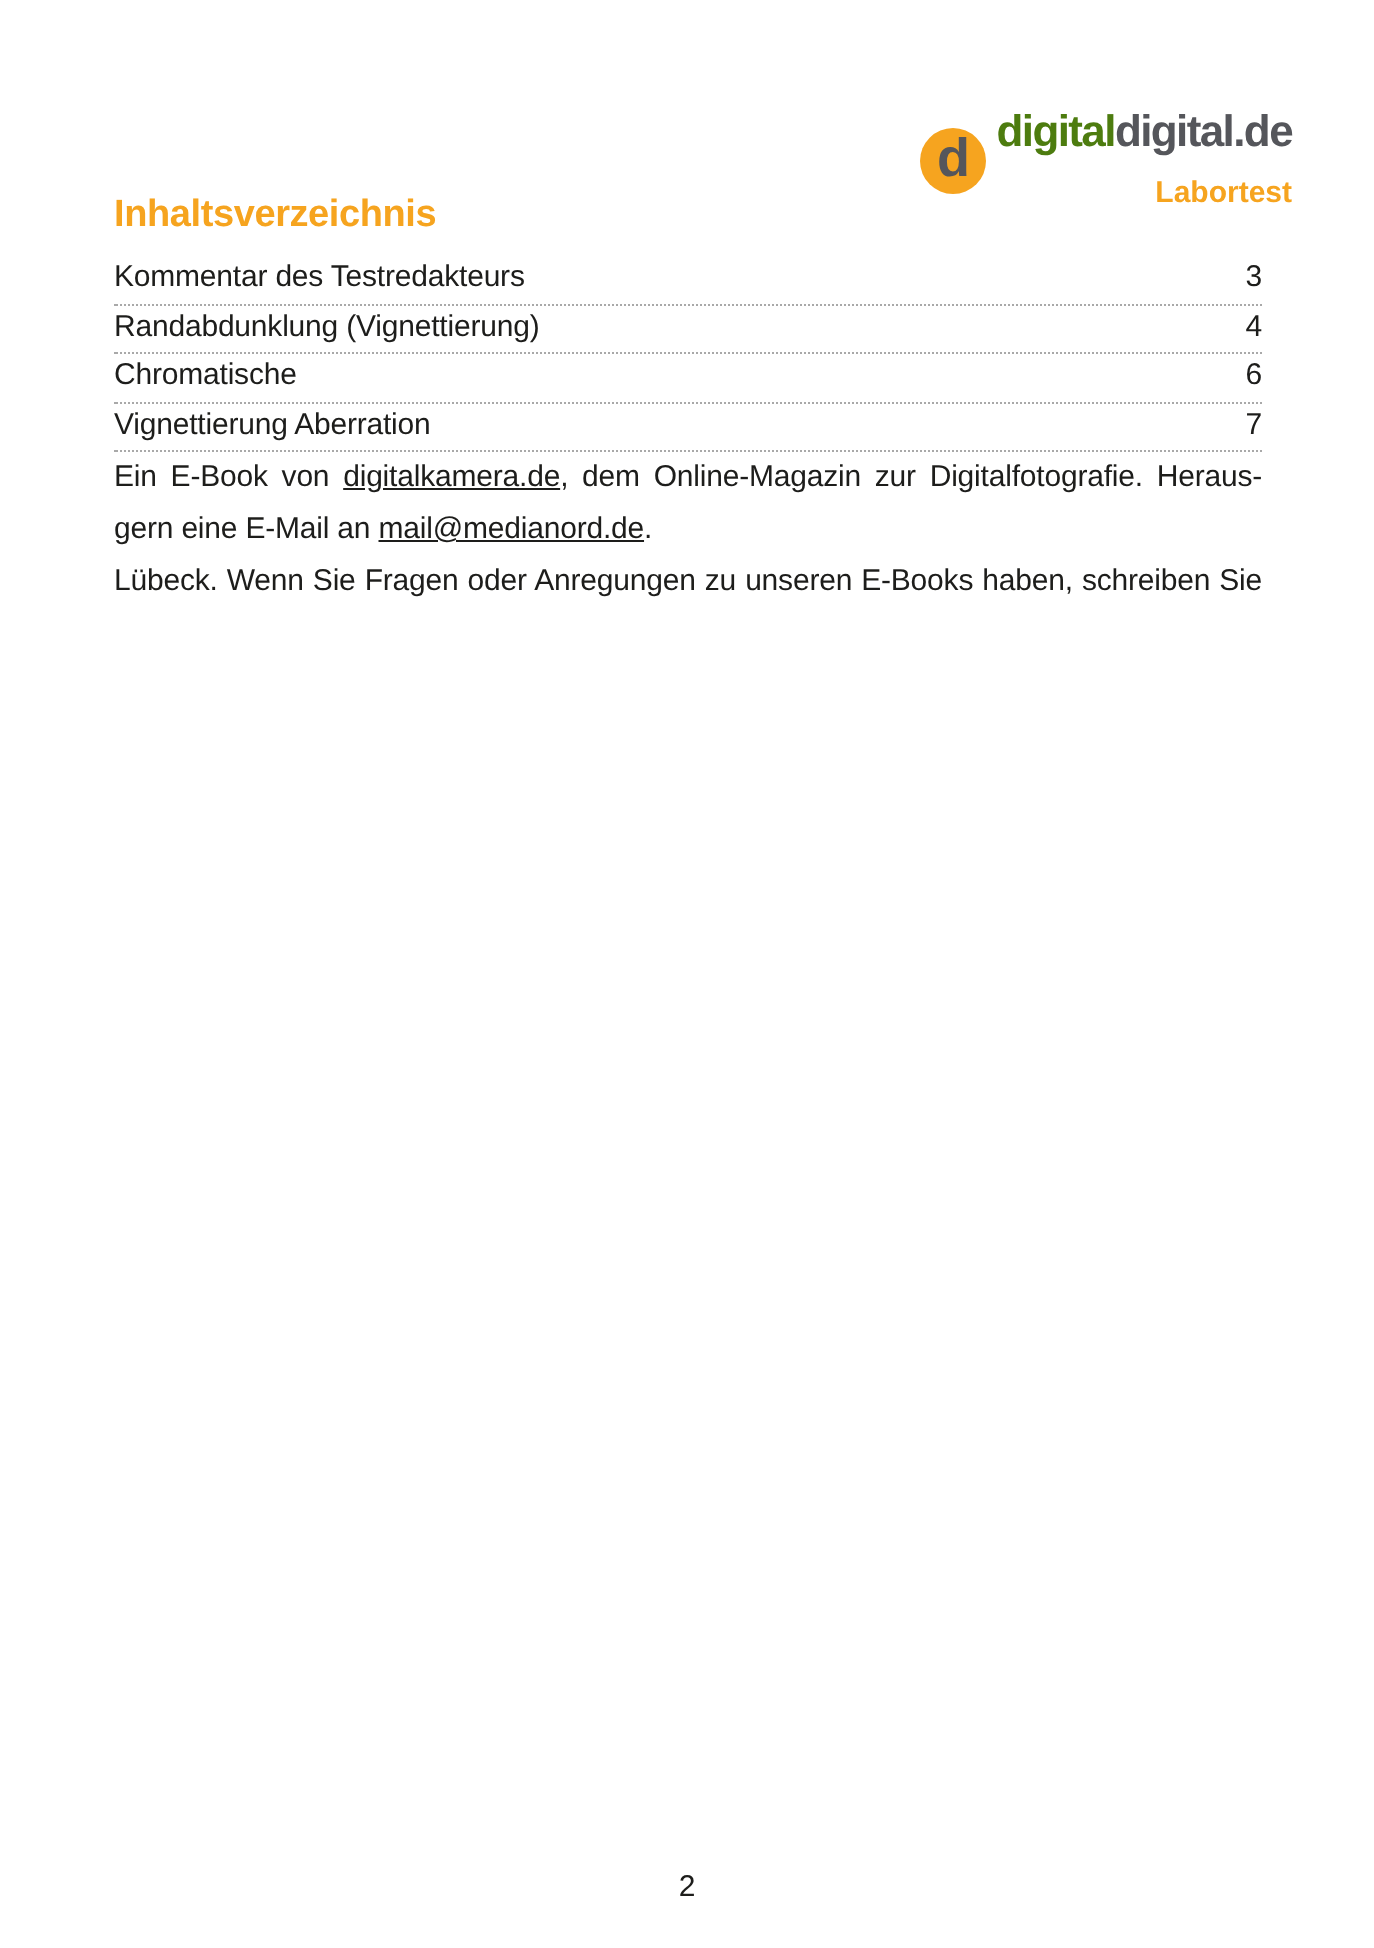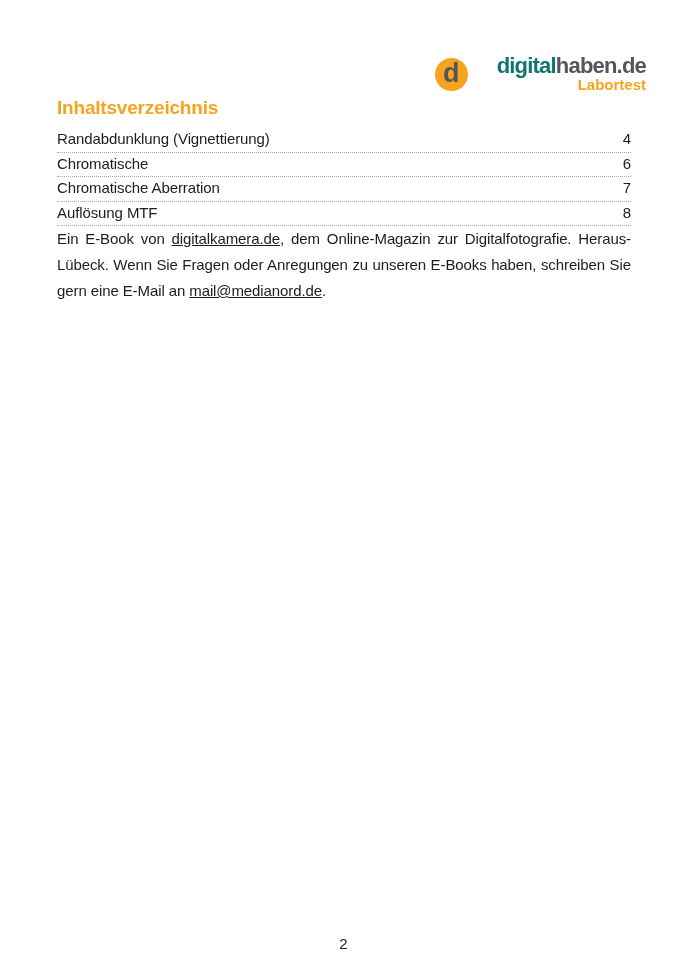--- a/index.html
+++ b/index.html
@@ -48,28 +48,28 @@
     flex-direction: column;
     align-items: flex-end;
   }
   .logo-wordmark {
     font-size: 22px;
     font-weight: bold;
     letter-spacing: -0.8px;
     line-height: 22px;
     white-space: nowrap;
   }
-  .brand-orange { color: #0f766e; margin-left: 24px; }
+  .brand-orange { color: #4d7c0f; }
   .brand-gray  { color: #55565b; }
   .logo-subtitle {
     color: #f6a41f;
     font-weight: bold;
     font-size: 15px;
     line-height: 16px;
-    margin-top: 0;
+    margin-top: 12px;
   }
 
   
   .content {
     position: absolute;
     top: 97px;
     left: 57px;
     width: 574px;
   }
   .section-heading {
@@ -133,57 +133,57 @@
 <body>
 
 <div class="page">
 
   <header class="logo-block">
     <div class="logo-row">
       <div class="logo-icon">
         <span>d</span>
       </div>
       <div class="logo-text-col">
-        <div class="logo-wordmark"><span class="brand-orange">digital</span><span class="brand-gray">haben.de</span></div>
+        <div class="logo-wordmark"><span class="brand-orange">digital</span><span class="brand-gray">digital.de</span></div>
         <div class="logo-subtitle">Labortest</div>
       </div>
     </div>
   </header>
 
   <main class="content">
     <h1 class="section-heading">Inhaltsverzeichnis</h1>
 
     <div class="toc-list" id="toc-list">
+  <div class="toc-row">
+    <span class="toc-label">Kommentar des Testredakteurs</span>
+    <span class="toc-page">3</span>
+  </div>
 
   <div class="toc-row">
     <span class="toc-label">Randabdunklung (Vignettierung)</span>
     <span class="toc-page">4</span>
   </div>
 
   <div class="toc-row">
     <span class="toc-label">Chromatische</span>
     <span class="toc-page">6</span>
   </div>
 
   <div class="toc-row">
-    <span class="toc-label">Chromatische Aberration</span>
+    <span class="toc-label">Vignettierung Aberration</span>
     <span class="toc-page">7</span>
   </div>
 
-  <div class="toc-row">
-    <span class="toc-label">Auflösung MTF</span>
-    <span class="toc-page">8</span>
-  </div>
 </div>
 
 
     <div class="impressum-text" id="impressum-text">
         <div class="imp-line"><span>Ein E-Book von </span><a class="doc-link">digitalkamera.de</a><span>, dem Online-Magazin zur Digitalfotografie. Heraus-</span></div>
+        <div class="imp-line last"><span>gern eine E-Mail an </span><a class="doc-link">mail@medianord.de</a><span>.</span></div>
         <div class="imp-line"><span>Lübeck. Wenn Sie Fragen oder Anregungen zu unseren E-Books haben, schreiben Sie</span></div>
-        <div class="imp-line last"><span>gern eine E-Mail an </span><a class="doc-link">mail@medianord.de</a><span>.</span></div>
       </div>
   </main>
 
   <footer class="page-footer">
     <div class="page-number">2</div>
   </footer>
 
 </div>
 
 </body></html>

